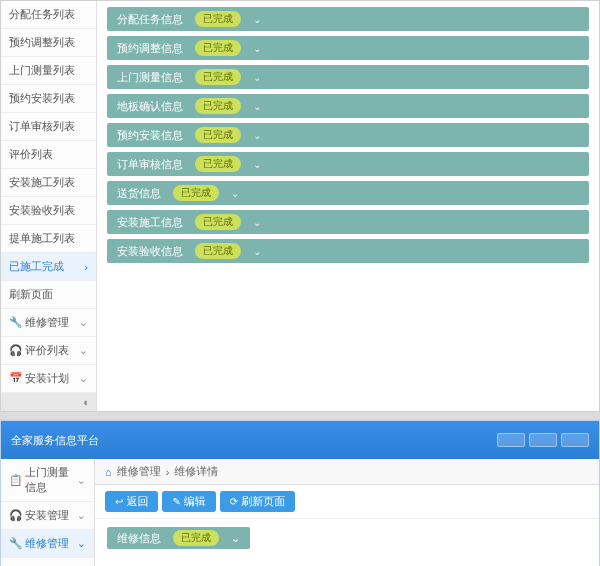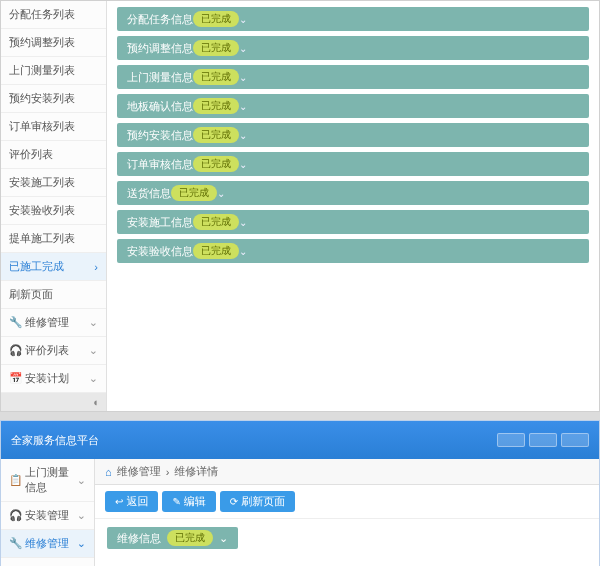--- a/index.html
+++ b/index.html
@@ -1,47 +1,47 @@
 <!DOCTYPE html>
 <html><head>
 <meta charset="utf-8">
 <style>
 *{margin:0;padding:0;box-sizing:border-box;font-family:Arial,"Microsoft YaHei",sans-serif;font-size:11px}
 body{background:#f0f0f0}
 .gap{height:8px;background:#dcdcdc}
 
 
 .top-app{display:flex;background:#fff;border:1px solid #d0d0d0}
-.top-sidebar{width:106px;background:#fcfcfc;border-right:1px solid #e0e0e0}
+.top-sidebar{width:96px;background:#fcfcfc;border-right:1px solid #e0e0e0}
 .ts-item{padding:6px 8px;color:#555;border-bottom:1px solid #eee;cursor:pointer;display:flex;align-items:center;gap:4px}
 .ts-item.sel{color:#2a7fd5;background:#eaf3fb}
 .ts-item .chev{margin-left:auto;color:#999}
 .ts-item .chev-blue{color:#2a7fd5}
 .ts-item .ico{width:12px;display:inline-block;text-align:center;color:#666}
 .ts-bottom{background:#e8e8e8;text-align:right;padding:3px 6px;color:#888}
 .top-main{flex:1;padding:6px 10px 20px;background:#fff}
-.accordion{background:#7db5ae;color:#fff;padding:4px 10px;margin-bottom:5px;border-radius:2px;display:flex;align-items:center;gap:0}
+.accordion{background:#7db5ae;color:#fff;padding:4px 10px;margin-bottom:5px;border-radius:2px;display:flex;align-items:center;gap:12px}
 .accordion .badge{background:#cde05e;color:#5c6b00;border-radius:8px;padding:1px 8px;font-size:10px}
 .accordion .ac-chev{color:#eef;font-size:10px}
 
 
 .bottom-app{border:1px solid #bcd0ea}
 .bh-header{background:linear-gradient(#3a8ee8,#2a7fd5);color:#fff;padding:4px 10px;display:flex;align-items:center;justify-content:space-between;height:38px}
 .bh-header .tray{display:flex;gap:4px}
 .bh-header .tray span{width:28px;height:14px;background:rgba(255,255,255,.2);border:1px solid rgba(255,255,255,.4);border-radius:2px}
 .bh-body{display:flex;background:#fff}
 .bh-sidebar{width:94px;background:#fcfcfc;border-right:1px solid #e0e0e0}
 .bh-main{flex:1;display:flex;flex-direction:column}
 .bh-crumb{background:#f8f8f8;border-bottom:1px solid #e0e0e0;padding:5px 10px;color:#666;display:flex;align-items:center;gap:5px}
 .bh-crumb .home-ico{color:#2a7fd5}
 .bh-toolbar{padding:6px 10px;background:#fff;border-bottom:1px solid #eee;display:flex;gap:4px}
 .btn{background:#3a9be8;color:#fff;border:none;padding:3px 10px;border-radius:3px;cursor:pointer;font-size:11px;display:inline-flex;align-items:center;gap:3px}
 .btn .bi{font-size:10px}
 .bh-content{padding:8px 12px 16px}
-.section-bar{background:#7db5ae;color:#fff;display:inline-flex;align-items:center;gap:6px;padding:3px 10px;border-radius:2px;margin-bottom:10px}
+.section-bar{background:#7db5ae;color:#fff;display:inline-flex;align-items:center;gap:12px;padding:3px 10px;border-radius:2px;margin-bottom:10px}
 .section-bar .badge{background:#cde05e;color:#5c6b00;border-radius:8px;padding:1px 8px;font-size:10px}
 </style>
 </head>
 <body>
 
 <div class="top-app">
   <div class="top-sidebar">
     <div class="ts-item">
         <span>分配任务列表</span>
       </div>

